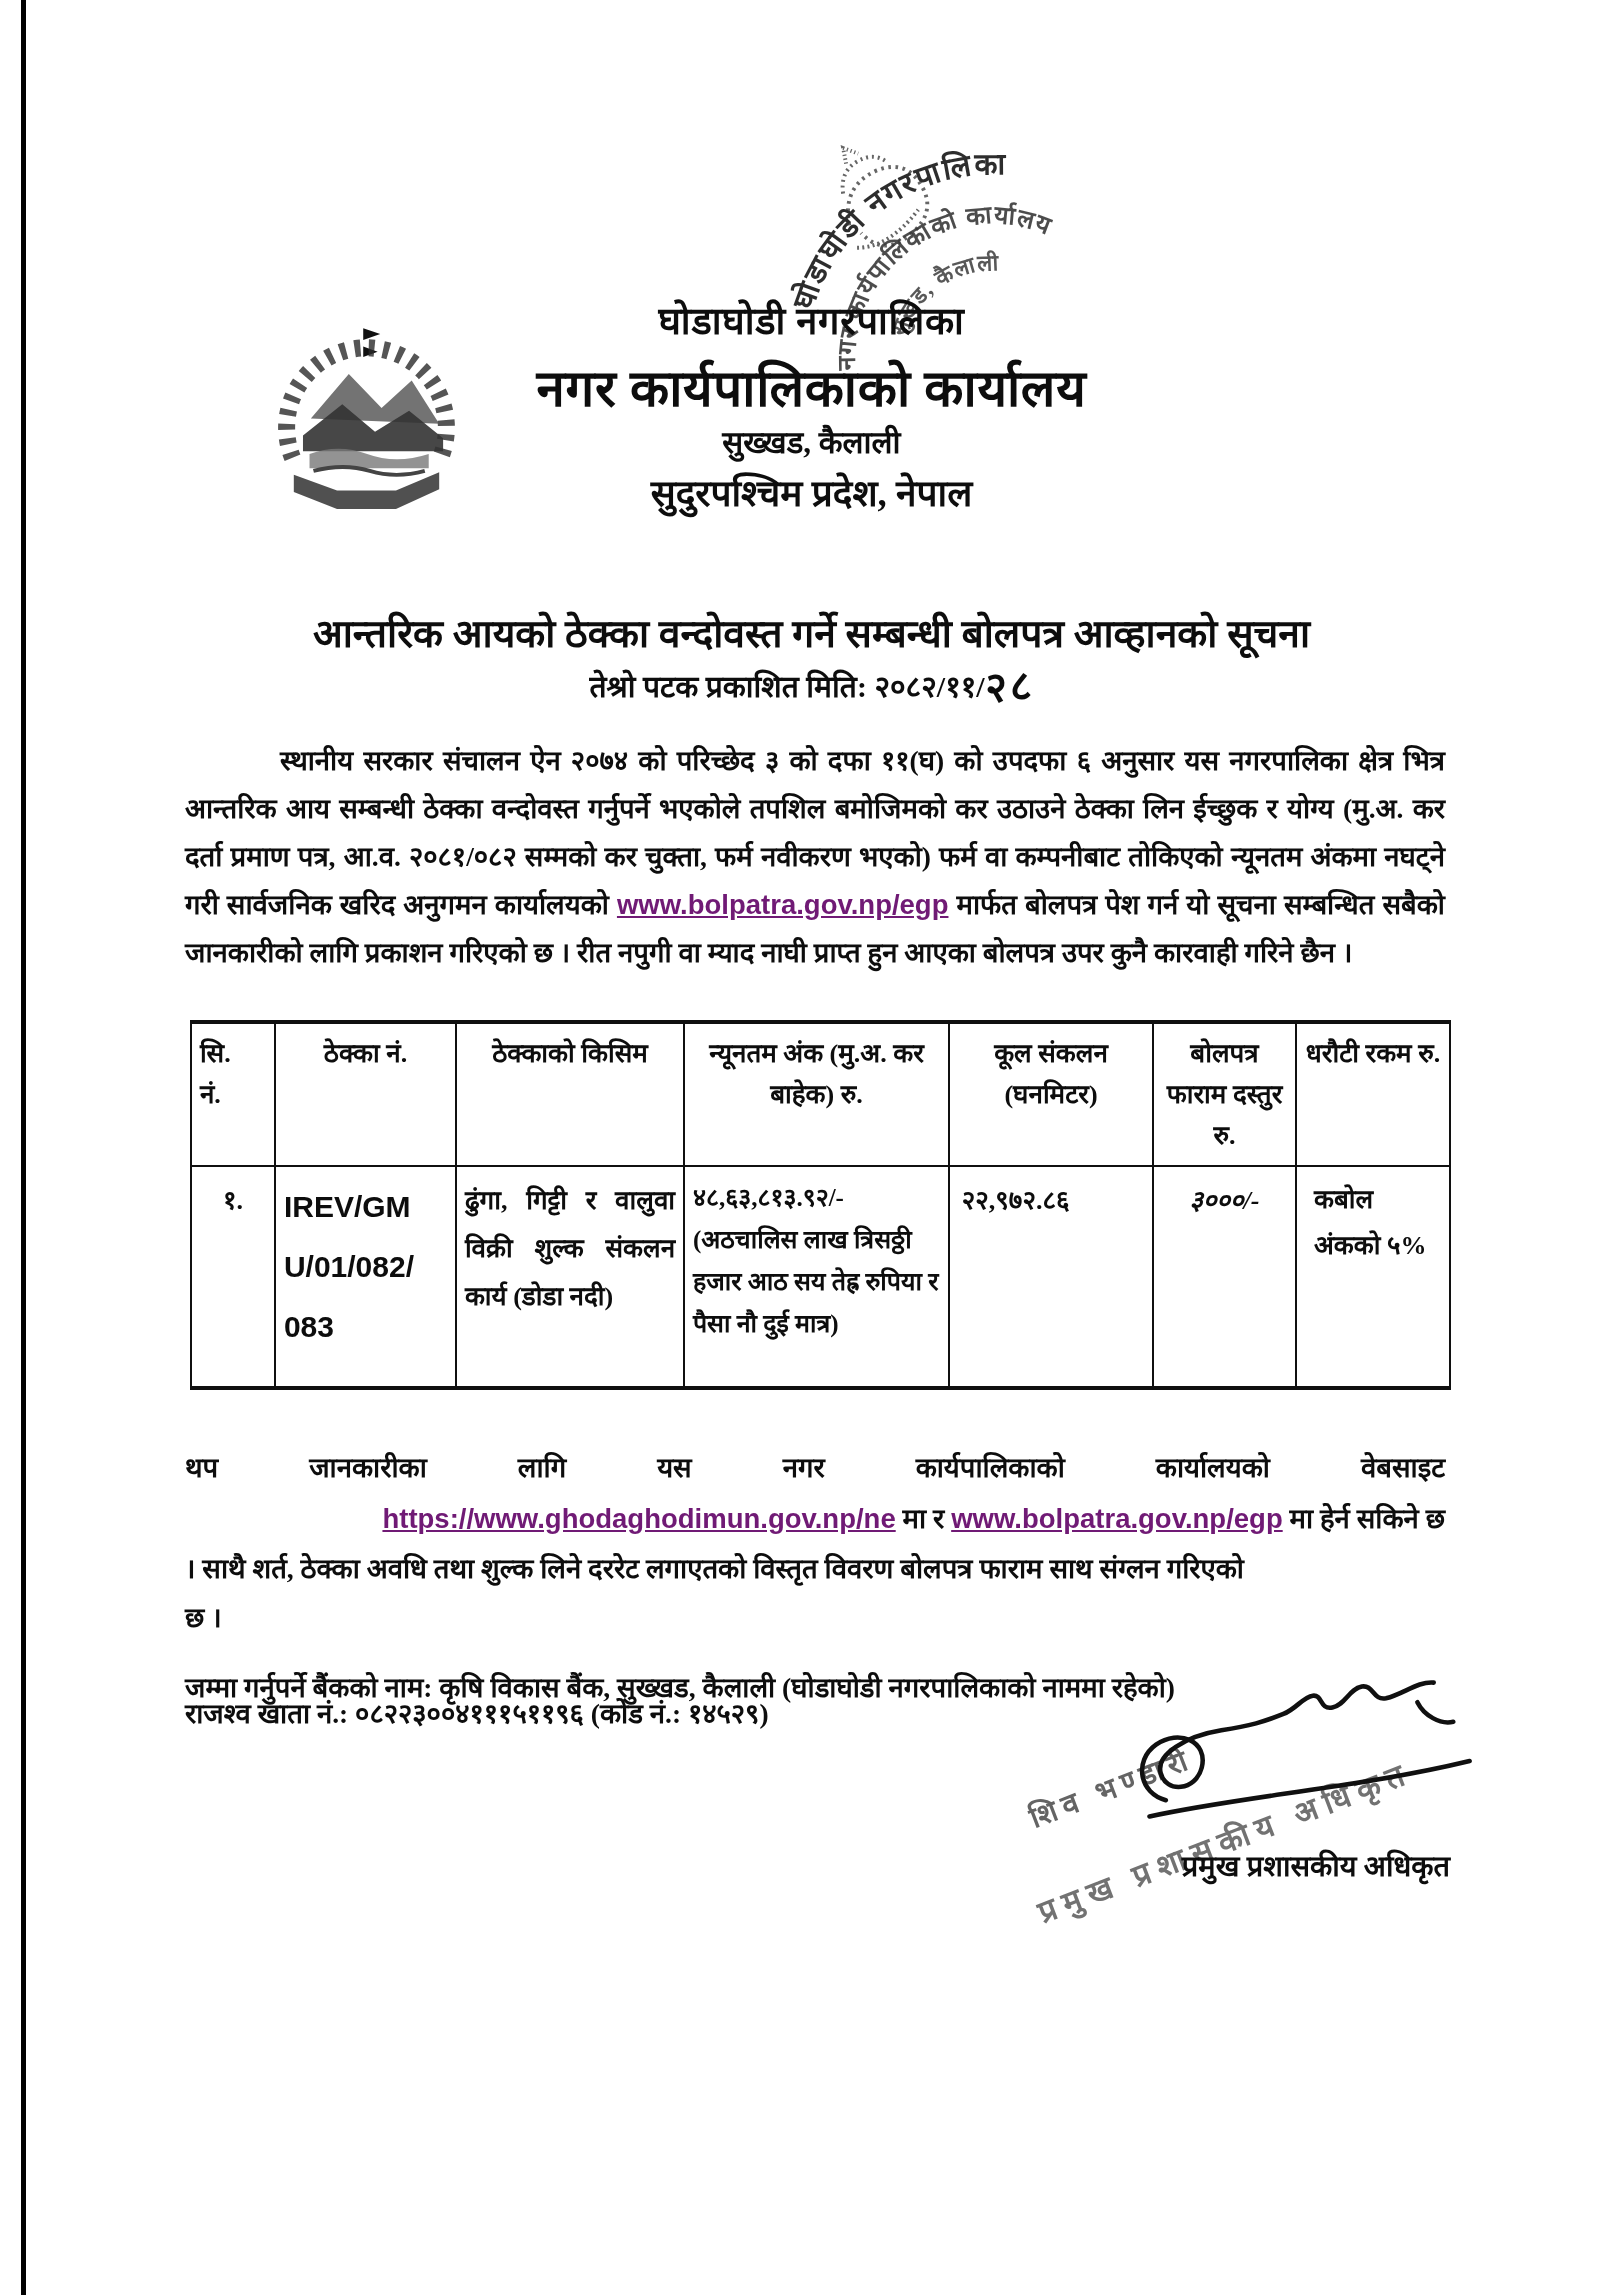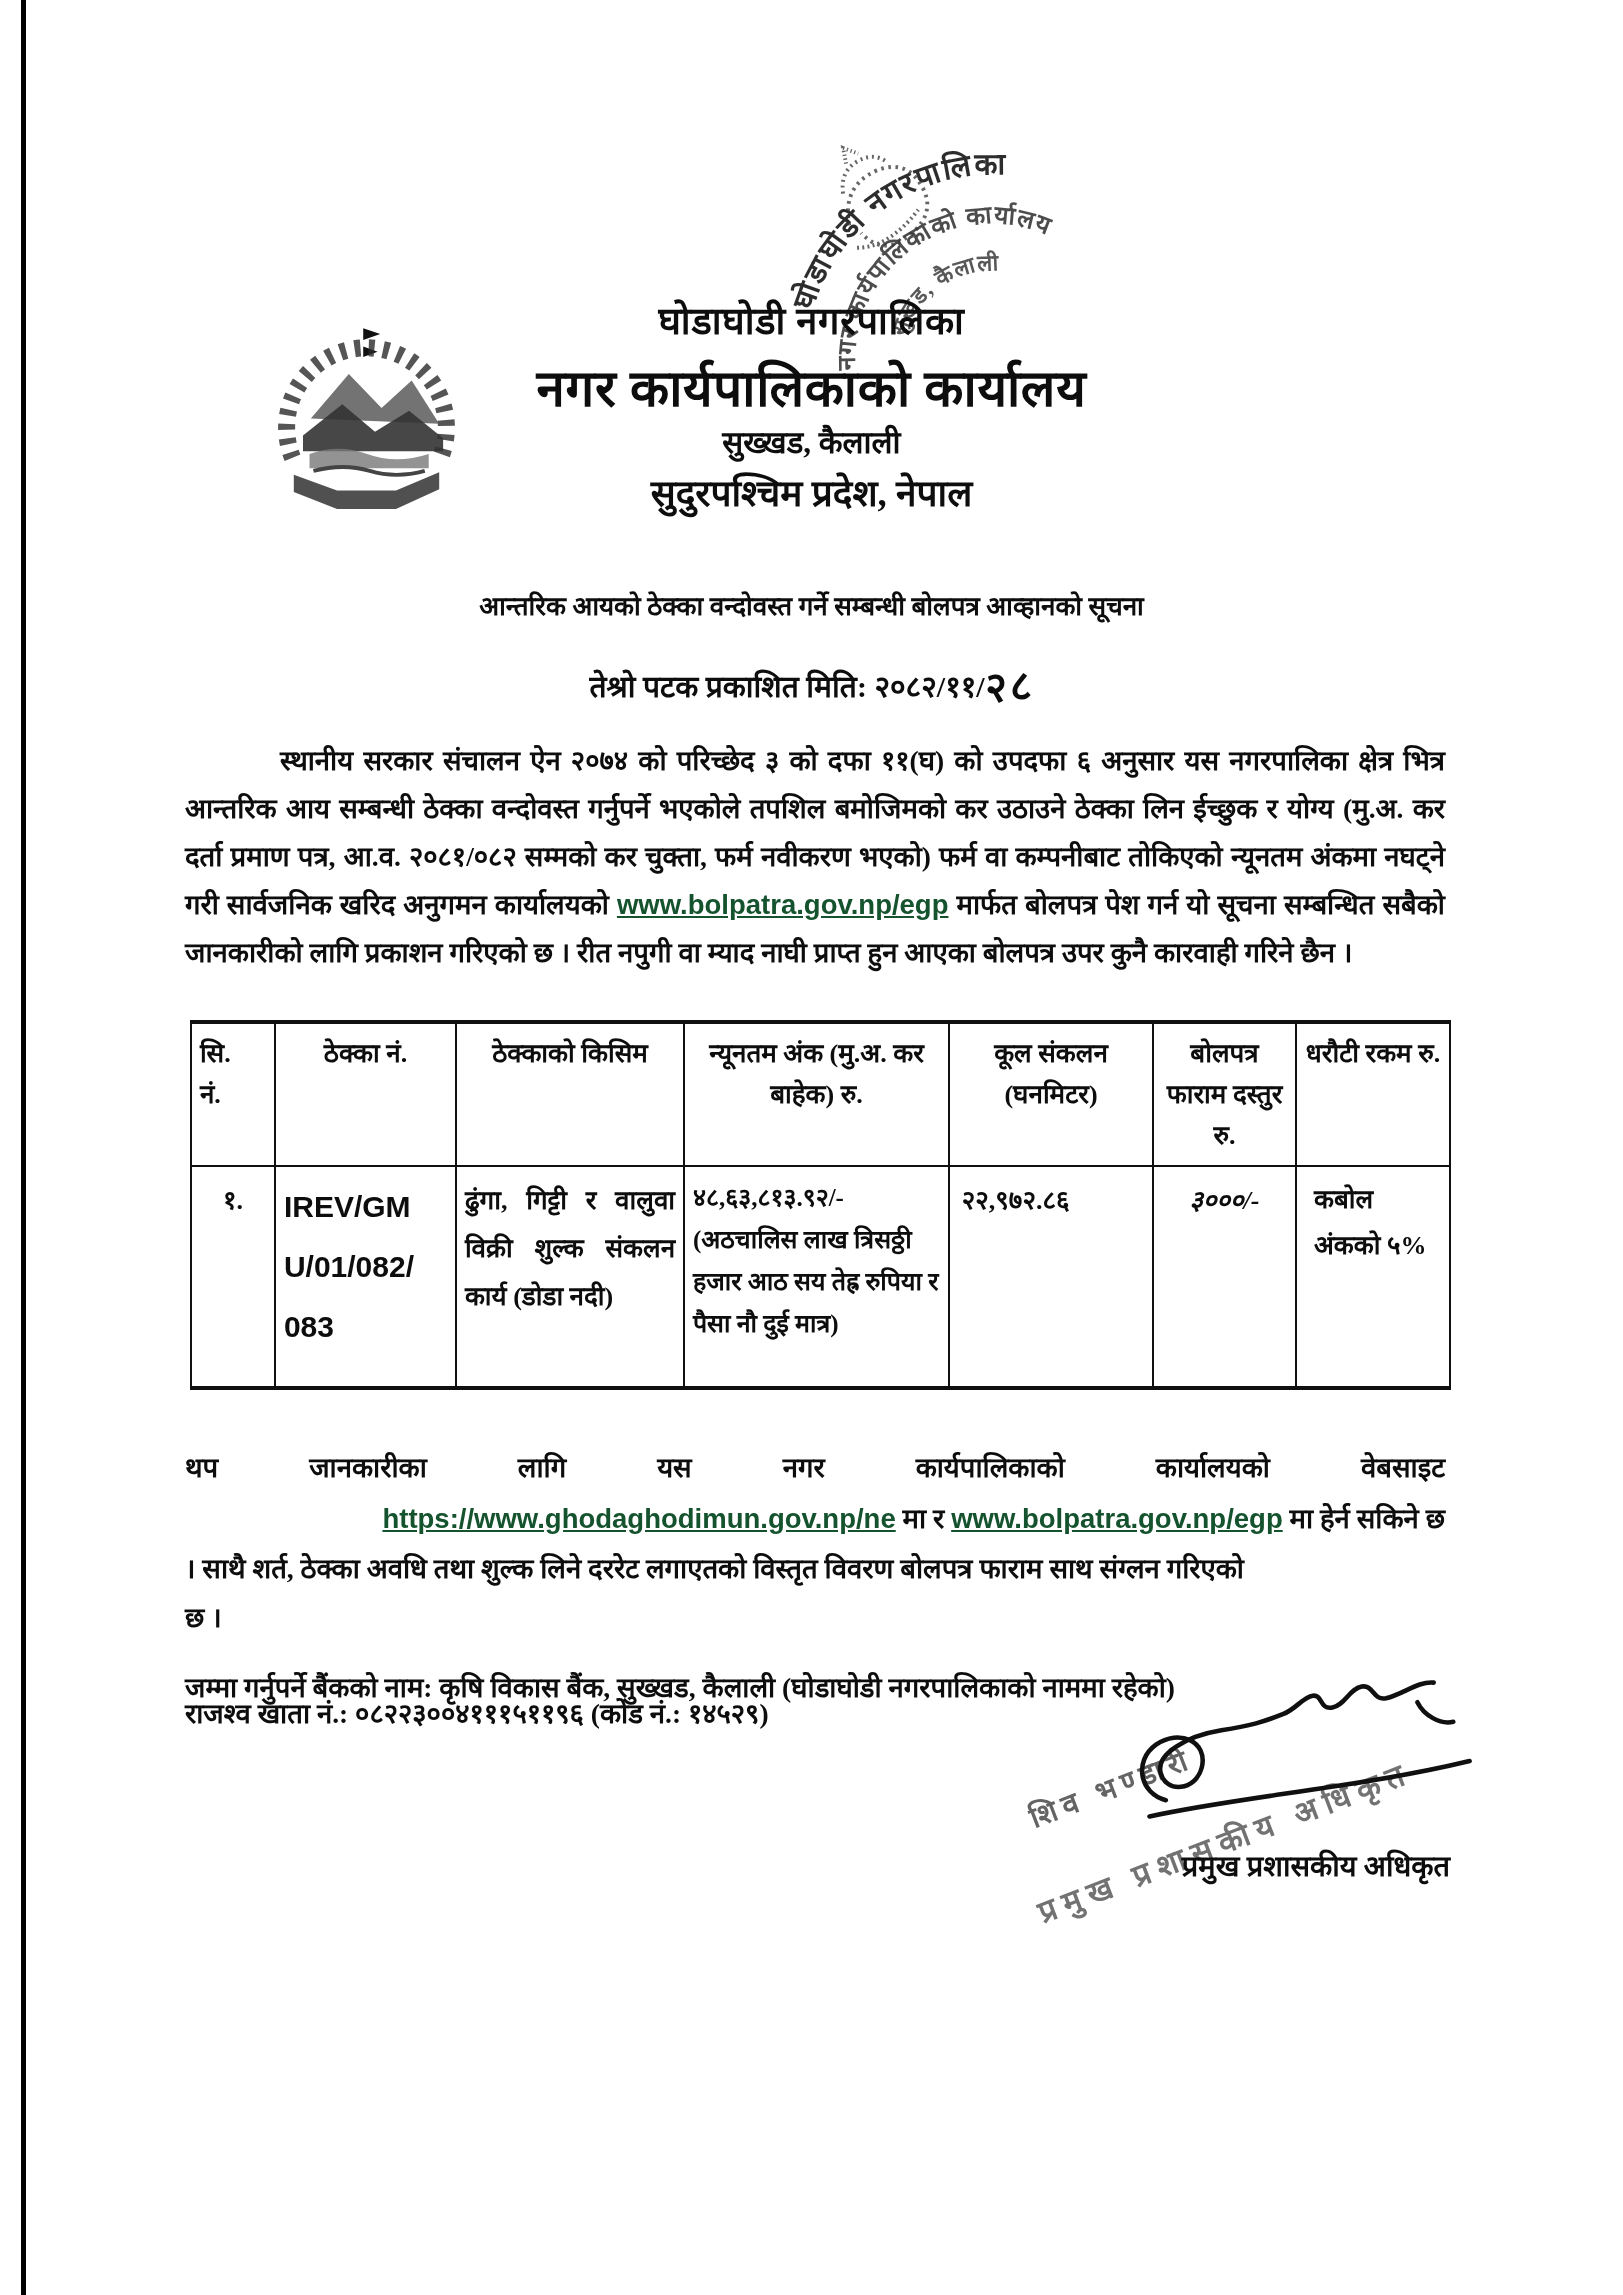--- a/index.html
+++ b/index.html
@@ -16,27 +16,27 @@
   .center{text-align:center;}
   
   .scan-edge{left:21px;top:0;width:4.6px;height:2295px;background:#000;}
   
   .hdr{left:180px;width:1263px;text-align:center;z-index:3;}
   .hdr-muni{top:293px;font-size:38px;letter-spacing:0.7px;}
   .hdr-office{top:351px;font-size:51px;letter-spacing:0.7px;}
   .hdr-addr{top:420px;font-size:31px;}
   .hdr-prov{top:466px;font-size:37px;}
   
-  .subject{top:587px;left:180px;width:1263px;text-align:center;font-size:26px;z-index:3;}
+  .subject{top:605px;left:180px;width:1263px;text-align:center;font-size:39px;z-index:3;}
   .dateline{top:652px;left:180px;width:1263px;text-align:center;font-size:30px;z-index:3;}
   .hand{display:inline-block;font-size:42px;transform:rotate(-3deg) translateY(3.9px);letter-spacing:2.6px;}
   
   .para1{top:737px;left:185px;width:1260px;font-size:27.5px;line-height:48px;
          text-align:justify;text-indent:95px;z-index:3;}
-  .link{font-family:"Liberation Sans","DejaVu Sans",sans-serif;font-weight:700;text-decoration:underline;color:#14532d;}
+  .link{font-family:"Liberation Sans","DejaVu Sans",sans-serif;font-weight:700;text-decoration:underline;color:#701a75;}
   
   table.main{position:absolute;top:1020px;left:190px;width:1260px;border-collapse:collapse;table-layout:fixed;z-index:3;}
   table.main td{border:2px solid #101010;vertical-align:top;padding:9.2px 7.9px;}
   table.main tr.hd td{border-top:4.6px solid #101010;height:122px;text-align:center;font-size:26px;line-height:41px;}
   table.main tr.bd td{border-bottom:4.6px solid #101010;height:200px;font-size:26px;line-height:47px;}
   td.pre{white-space:pre-line;}
   td.left{text-align:left;}
   .cell-sn-h{text-align:left !important;}
   .cell-contract{font-family:"Liberation Sans","DejaVu Sans",sans-serif;font-weight:700;
                  font-size:30px !important;line-height:60px !important;}

